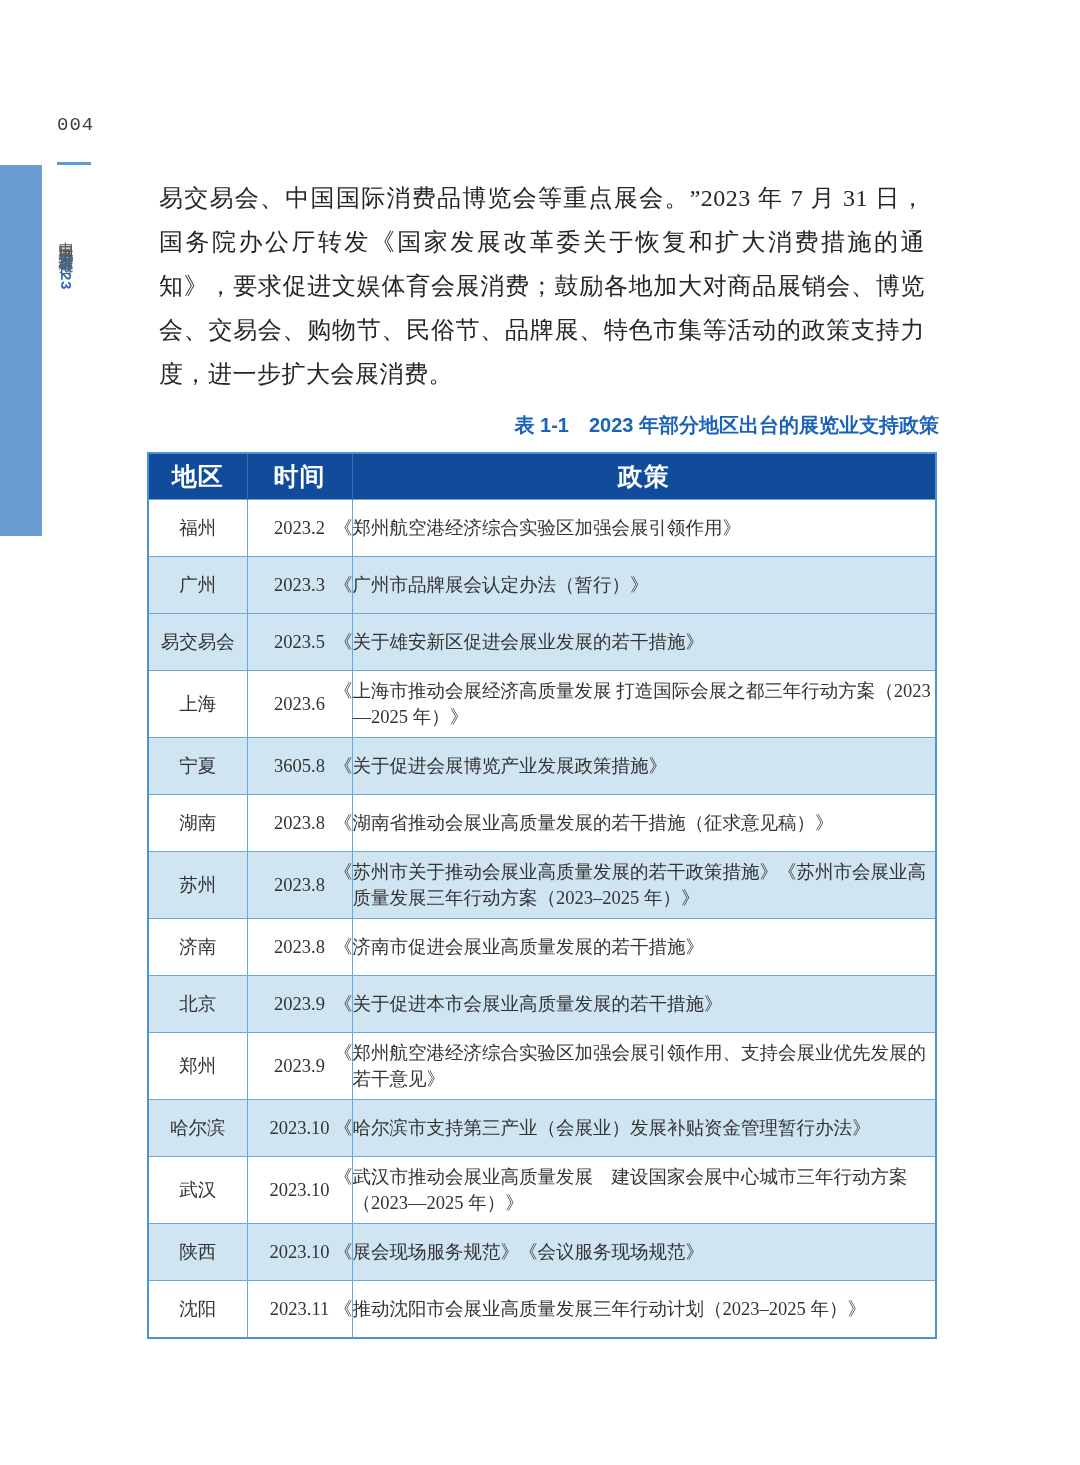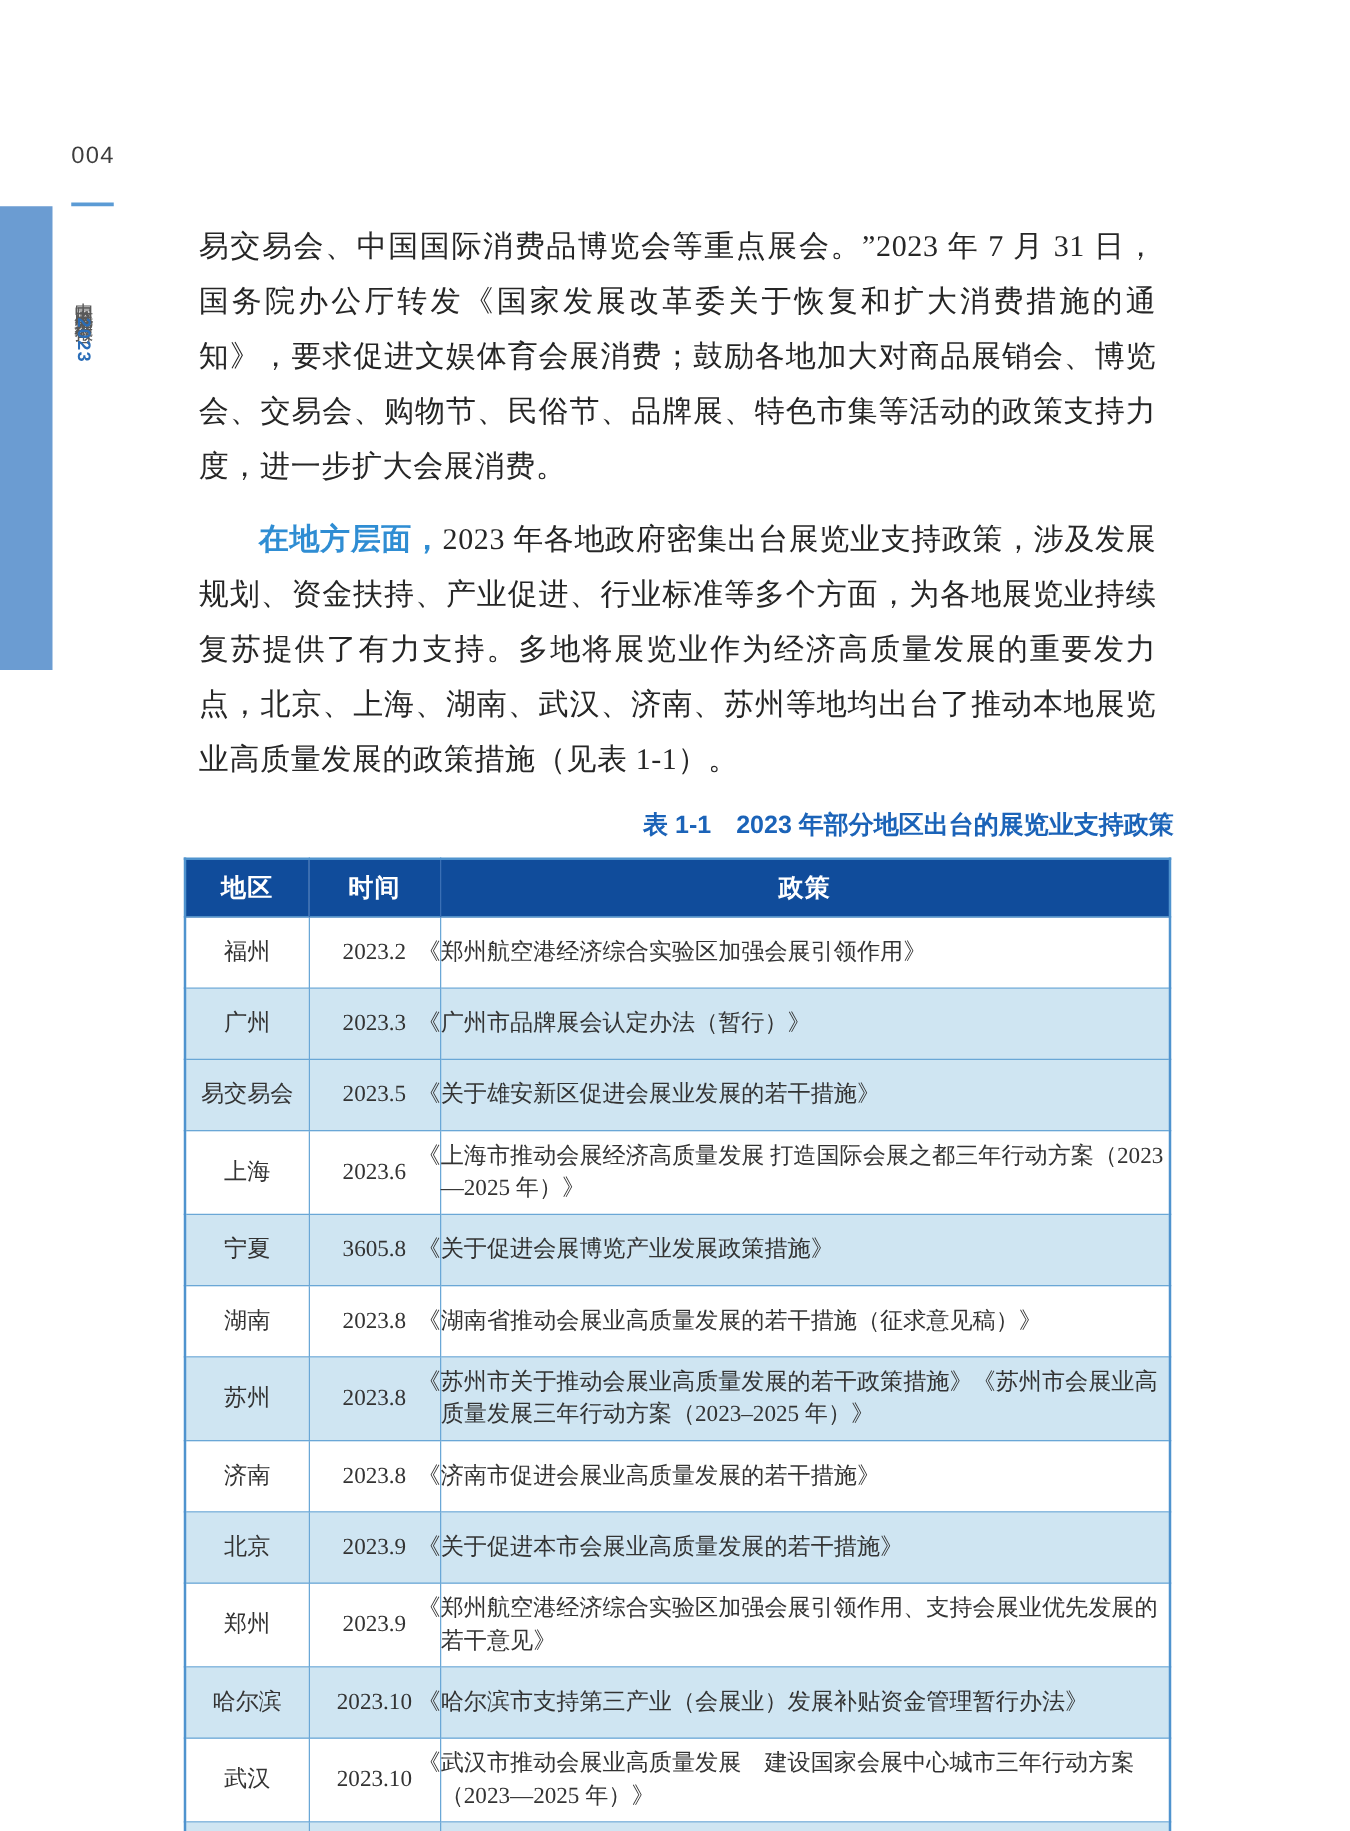--- a/index.html
+++ b/index.html
@@ -11,21 +11,21 @@
     position: relative;
     overflow: hidden;
     font-family: "Liberation Serif", "DejaVu Serif", serif;
   }
 
   
   .page-num {
     position: absolute;
     left: 57px;
     top: 114px;
-    font-family: Liberation Sans, sans-serif;
+    font-family: Liberation Mono, monospace;
     font-size: 19px;
     color: #3d3d3d;
     letter-spacing: 1px;
   }
   .header-rule {
     position: absolute;
     left: 57px;
     top: 162px;
     width: 34px;
     height: 3px;
@@ -95,21 +95,21 @@
     margin-left: 2px;
     border-collapse: collapse;
     border: 2px solid var(--table-outer, #4f93ce);
     table-layout: fixed;
   }
   table.policy th {
     background: var(--header-bg, #104c9b);
     color: var(--header-text, #ffffff);
     font-family: "Liberation Sans", "DejaVu Sans", sans-serif;
     font-weight: bold;
-    font-size: 20px;
+    font-size: 25px;
     height: 43px;
     border-left: 1px solid #3a6fb5;
     border-right: 1px solid #3a6fb5;
     text-align: center;
     letter-spacing: 1px;
     margin-left: 28px;
   }
   table.policy td {
     font-size: 18.5px;
     color: #333333;
@@ -135,21 +135,20 @@
 
 <div class="page-num">004</div>
 <div class="header-rule"></div>
 <div class="accent-bar"></div>
 <div class="vertical-title">
   <span>中国展览经济发展报告</span><span class="year">2023</span>
 </div>
 
 <div class="content">
   <p class="body-p">易交易会、中国国际消费品博览会等重点展会。”2023 年 7 月 31 日，国务院办公厅转发《国家发展改革委关于恢复和扩大消费措施的通知》，要求促进文娱体育会展消费；鼓励各地加大对商品展销会、博览会、交易会、购物节、民俗节、品牌展、特色市集等活动的政策支持力度，进一步扩大会展消费。</p>
-  <p class="body-p indent"><span class="lead">在地方层面，</span><span>2023 年各地政府密集出台展览业支持政策，涉及发展规划、资金扶持、产业促进、行业标准等多个方面，为各地展览业持续复苏提供了有力支持。多地将展览业作为经济高质量发展的重要发力点，北京、上海、湖南、武汉、济南、苏州等地均出台了推动本地展览业高质量发展的政策措施（见表 1-1）。</span></p>
 
   <div class="table-title">表 1-1　2023 年部分地区出台的展览业支持政策</div>
 
   <table class="policy">
     <colgroup>
       <col class="region">
         <col class="time">
         <col class="policy-col">
     </colgroup>
     <thead>

